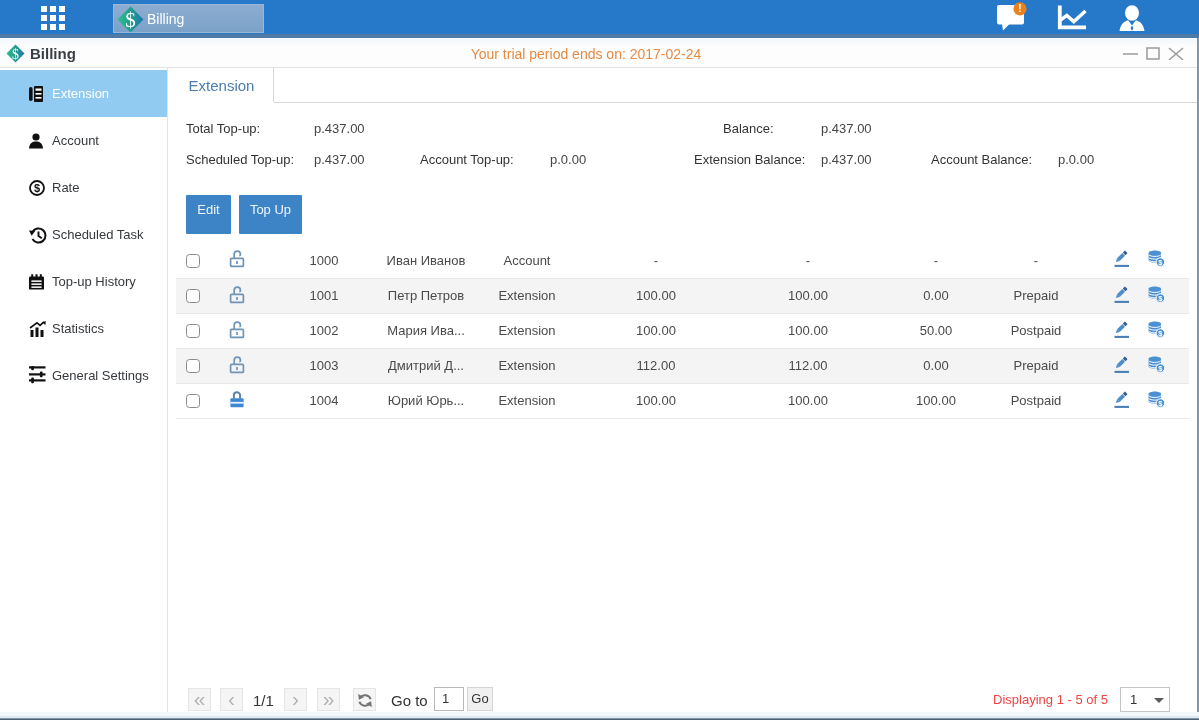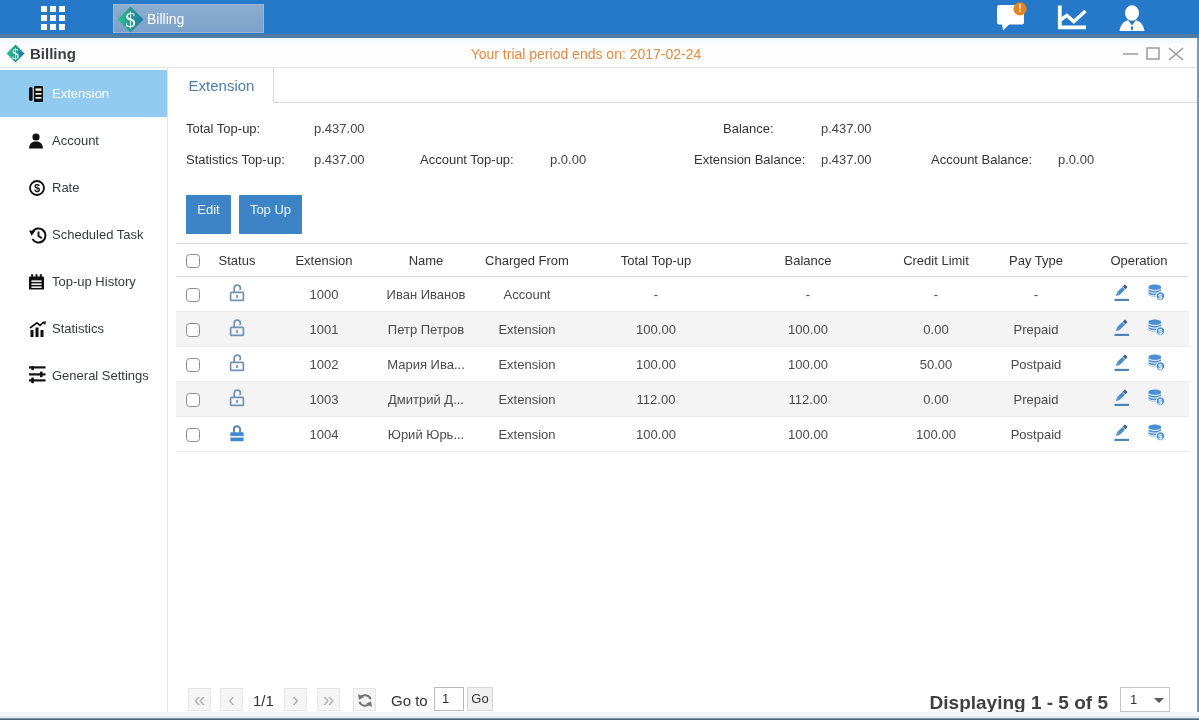--- a/index.html
+++ b/index.html
@@ -64,21 +64,21 @@
   border:1px solid #e5e5e5; color:#b2b2b2; font-size:21px; text-align:center;
   line-height:19px; }
 .pgtxt { position:absolute; font-size:15px; color:#333; }
 #goin { position:absolute; left:434px; top:687px; width:30px; height:24px;
   border:1px solid #b9b9b9; background:#fff; font-size:13px; color:#333;
   padding-left:7px; line-height:22px; }
 #gobtn { position:absolute; left:467px; top:687px; width:26px; height:24px;
   background:#f0f0f0; border:1px solid #d5d5d5; font-size:13px; color:#333;
   text-align:center; line-height:22px; }
 #disp { position:absolute; left:900px; top:692px; width:208px; text-align:right;
-  font-size:19px; color:#404040;font-weight:bold; }
+  font-size:13px; color:#ef4444; }
 #psize { position:absolute; left:1120px; top:687px; width:50px; height:25px;
   border:1px solid #c5c5c5; background:#fff; }
 #psize span { position:absolute; left:9px; top:4px; font-size:13px; color:#333; }
 #psize .tri { position:absolute; left:33px; top:10px; width:0; height:0;
   border-left:5.5px solid transparent; border-right:5.5px solid transparent;
   border-top:5.5px solid #5a5a5a; }
 
 
 #rborder { left:1197px; top:38px; width:2px; height:680px; background:#7e97ad; }
 #bframe1 { left:0; top:712px; width:1199px; height:4px; background:#f2f7fb; }
@@ -253,21 +253,21 @@
 <div class="abs" id="tab-active">
     <span>Extension</span>
   </div>
 <div class="abs" id="tabstrip-border"></div>
 
 <div class="lbl" style="left:186px; top:121px;">Total Top-up:</div>
 <div class="val" style="left:314px; top:121px;">p.437.00</div>
 <div class="lbl" style="left:695px; top:121px;padding-left:28px;">Balance:</div>
 <div class="val" style="left:821px; top:121px;">p.437.00</div>
 
-<div class="lbl" style="left:186px; top:152px;">Statistics Top-up:</div>
+<div class="lbl" style="left:186px; top:152px;">Scheduled Top-up:</div>
 <div class="val" style="left:314px; top:152px;">p.437.00</div>
 <div class="lbl" style="left:420px; top:152px;">Account Top-up:</div>
 <div class="val" style="left:550px; top:152px;">p.0.00</div>
 <div class="lbl" style="left:694px; top:152px;">Extension Balance:</div>
 <div class="val" style="left:821px; top:152px;">p.437.00</div>
 <div class="lbl" style="left:931px; top:152px;">Account Balance:</div>
 <div class="val" style="left:1058px; top:152px;">p.0.00</div>
 
 <div class="btn" style="left:186px; width:45px; line-height:29px;">Edit</div>
 <div class="btn" style="left:239px; width:63px; line-height:29px;">Top Up</div>
@@ -279,32 +279,20 @@
       <col style="width:118px">
     <col style="width:86px">
       <col style="width:116px">
       <col style="width:142px">
     <col style="width:162px">
       <col style="width:94px">
       <col style="width:106px">
     <col style="width:100px">
   </colgroup>
   <tbody>
-      <tr>
-    <th><span class="cb"></span></th>
-        <th>Status</th>
-        <th>Extension</th>
-        <th>Name</th>
-    <th>Charged From</th>
-        <th>Total Top-up</th>
-        <th>Balance</th>
-        <th>Credit Limit</th>
-    <th>Pay Type</th>
-        <th>Operation</th>
-  </tr>
   <tr>
     <td><span class="cb"></span></td>
     <td class="st"><svg width="16" height="19" viewBox="0 0 16 19">
             <path d="M5.2 9.4 V5.2 a3.1 3.1 0 0 1 6.2 0 v0.5 a1 1 0 0 1 -1.1 1" fill="none" stroke="#6f94b5" stroke-width="1.7"></path>
             <rect x="1.6" y="9.4" width="12.8" height="8" rx="1" fill="none" stroke="#6f94b5" stroke-width="1.7"></rect>
             <line x1="8" y1="12" x2="8" y2="15" stroke="#6f94b5" stroke-width="1.7"></line>
           </svg></td>
     <td>1000</td>
         <td>Иван Иванов</td>
         <td>Account</td>

